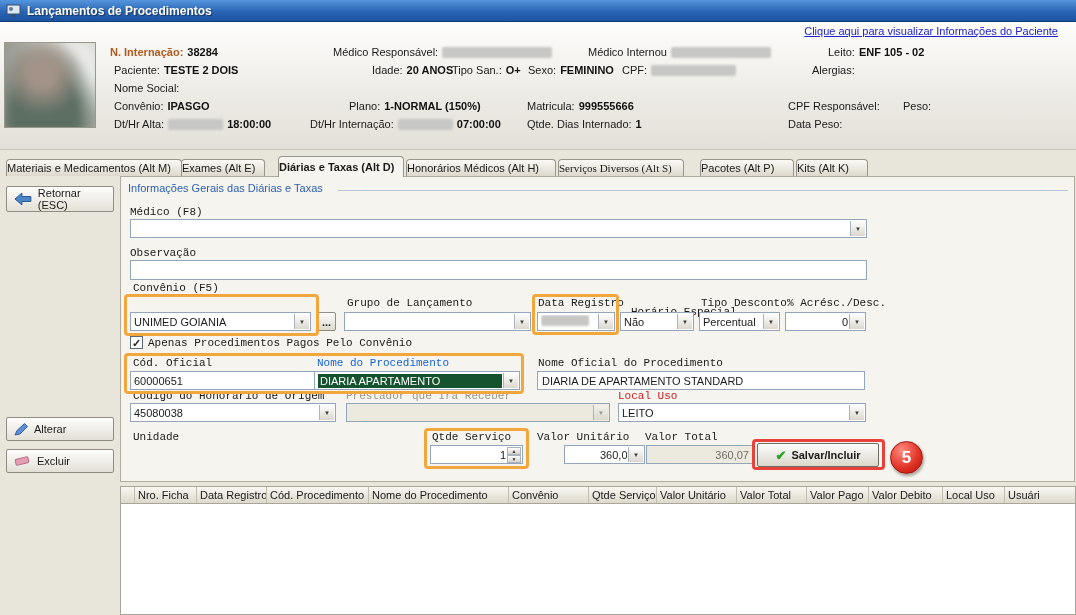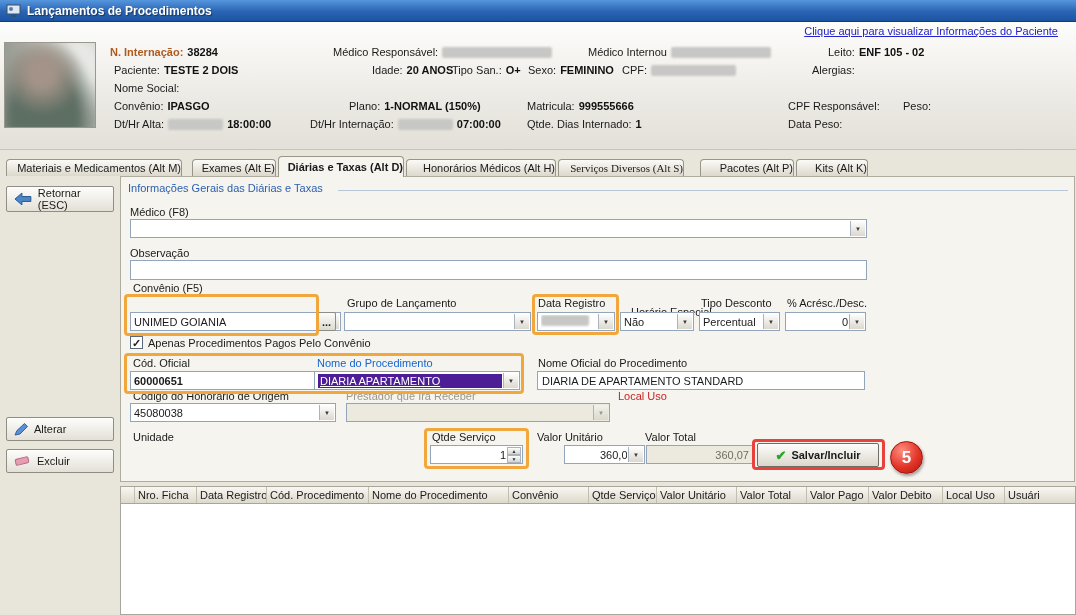--- a/index.html
+++ b/index.html
@@ -29,43 +29,43 @@
       linear-gradient(100deg,#8f958d, #cfd2cb 55%, #a9aca3);}
   .pgroup{position:absolute;display:flex;align-items:center;gap:4px;white-space:nowrap;}
   .plbl{color:#1a1a1a;}
   .plbl.accent{color:#b05a1e;font-weight:bold;}
   .pval{font-weight:bold;color:#111;}
   .redacted{display:inline-block;height:11px;background:#c7c7c5;border-radius:2px;filter:blur(1.2px);}
 
   
   .tab{position:absolute;top:159px;height:17px;background:linear-gradient(#fbfaf6,#dcd8cc);
     border:1px solid #98968a;border-bottom:none;border-radius:4px 4px 0 0;
-    display:flex;align-items:center;justify-content:flex-end;cursor:pointer;z-index:2;white-space:nowrap;overflow:hidden;}
+    display:flex;align-items:center;justify-content:flex-start;cursor:pointer;z-index:2;white-space:nowrap;overflow:hidden;}
   .tab.active{top:156px;height:21px;background:#f5f4ee;font-weight:bold;z-index:4;}
 
   
   .lower{position:absolute;left:0;top:150px;width:1076px;height:465px;background:#e8e5db;}
   .main-panel{position:absolute;left:120px;top:176px;width:955px;height:306px;
     background:#f5f4ee;border:1px solid #aeab9f;z-index:3;}
 
   .section-title{position:absolute;left:128px;top:182px;color:#2c5fb0;z-index:5;white-space:nowrap;}
   .hline{position:absolute;left:338px;top:190px;width:730px;height:1px;background:#b8c6da;z-index:5;}
 
-  .flabel{position:absolute;z-index:5;white-space:nowrap;color:#1a1a1a;}
+  .flabel{position:absolute;z-index:5;white-space:nowrap;color:#1a1a1a;font-family:Liberation Mono, monospace;}
   .flabel.blue{color:#1464d2;}
   .flabel.red{color:#cc2222;}
   .flabel.gray{color:#9a978c;}
 
   
   .combo,.tinput{position:absolute;height:19px;background:#fff;border:1px solid #93a5ba;
     display:flex;align-items:center;z-index:5;font-size:11px;}
   .combo{padding:0 17px 0 3px;}
   .tinput{padding:0 4px;}
   .combo .ctext{flex:1;overflow:hidden;white-space:nowrap;}
-  .combo .ctext.sel{background:#4c1d95;color:#fff;padding:1px 2px;text-decoration:underline;}
+  .combo .ctext.sel{background:#14532d;color:#fff;padding:1px 2px;}
   .combo .ctext.num{text-align:right;}
   .carrow{position:absolute;right:1px;top:1px;bottom:1px;width:15px;
     background:linear-gradient(#fefefe,#dcd8ce);border-left:1px solid #aab4c0;
     display:flex;align-items:center;justify-content:center;color:#3a3a3a;cursor:pointer;}
   .carrow::after{content:"▼";font-size:6px;}
   .combo.disabled,.tinput.disabled{background:#eceadf;color:#6f6d64;}
   .combo.disabled .carrow{background:linear-gradient(#f2f1ec,#dbd8cc);color:#9a988c;}
   .spin{position:absolute;right:1px;top:1px;bottom:1px;width:14px;display:flex;flex-direction:column;cursor:pointer;}
   .spin span{flex:1;background:linear-gradient(#fefefe,#d8d4ca);border:1px solid #aab4c0;
     display:flex;align-items:center;justify-content:center;color:#333;}
@@ -207,21 +207,21 @@
     <div class="pgroup" style="left:788px;top:96px;">
       <span class="plbl">Data Peso:</span>
     </div>
   </div>
 
   <div class="lower"></div>
 
   <div class="tab" style="left:6px;width:176px;">
       <span>Materiais e Medicamentos (Alt M)</span>
     </div>
-  <div class="tab" style="left:192px;width:84px;">
+  <div class="tab" style="left:181px;width:84px;">
       <span>Exames (Alt E)</span>
     </div>
   <div class="tab active" style="left:278px;width:126px;">
       <span>Diárias e Taxas (Alt D)</span>
     </div>
   <div class="tab" style="left:406px;width:150px;">
       <span>Honorários Médicos (Alt H)</span>
     </div>
   <div class="tab" style="left:558px;width:126px;font-family:Liberation Serif, serif;">
       <span>Serviços Diversos (Alt S)</span>
@@ -265,21 +265,21 @@
   <span class="flabel" style="left:130px;top:247px;">Observação</span>
   <div class="tinput" style="left:130px;top:260px;width:737px;height:20px;"></div>
 
   <span class="flabel" style="left:133px;top:282px;">Convênio (F5)</span>
   <span class="flabel" style="left:347px;top:297px;">Grupo de Lançamento</span>
   <span class="flabel" style="left:538px;top:297px;">Data Registro</span>
   <span class="flabel" style="left:621px;top:306px;padding-left:10px;">Horário Especial</span>
   <span class="flabel" style="left:701px;top:297px;">Tipo Desconto</span>
   <span class="flabel" style="left:787px;top:297px;">% Acrésc./Desc.</span>
 
-  <div class="combo" style="left:130px;top:312px;width:211px;">
+  <div class="combo" style="left:130px;top:312px;width:181px;">
     <span class="ctext">UNIMED GOIANIA</span>
     <span class="carrow"></span>
   </div>
   <div class="dots-btn" style="left:317px;top:312px;width:19px;">...</div>
   <div class="combo" style="left:344px;top:312px;width:187px;">
     <span class="ctext"></span>
     <span class="carrow"></span>
   </div>
   <div class="combo" style="left:537px;top:312px;width:78px;">
     <span class="ctext"><span class="redacted" style="width:48px"></span></span>
@@ -300,21 +300,21 @@
 
   <div class="checkbox" style="left:130px;top:336px;">
       <span class="check"></span>
     </div>
   <span class="flabel" style="left:148px;top:337px;">Apenas Procedimentos Pagos Pelo Convênio</span>
 
   <span class="flabel" style="left:133px;top:357px;">Cód. Oficial</span>
   <span class="flabel blue" style="left:317px;top:357px;">Nome do Procedimento</span>
   <span class="flabel" style="left:538px;top:357px;">Nome Oficial do Procedimento</span>
 
-  <div class="combo" style="left:130px;top:371px;width:206px;font-weight:bold;">
+  <div class="combo" style="left:130px;top:371px;width:206px;">
     <span class="ctext">60000651</span>
     <span class="carrow"></span>
   </div>
   <div class="combo" style="left:314px;top:371px;width:206px;">
     <span class="ctext sel">DIARIA APARTAMENTO</span>
     <span class="carrow"></span>
   </div>
   <div class="tinput" style="left:537px;top:371px;width:328px;">
     <span>DIARIA DE APARTAMENTO STANDARD</span>
   </div>
@@ -322,20 +322,24 @@
   <span class="flabel" style="left:133px;top:390px;">Código do Honorário de Origem</span>
   <span class="flabel gray" style="left:346px;top:390px;">Prestador que Irá Receber</span>
   <span class="flabel red" style="left:618px;top:390px;">Local Uso</span>
 
   <div class="combo" style="left:130px;top:403px;width:206px;">
     <span class="ctext">45080038</span>
     <span class="carrow"></span>
   </div>
   <div class="combo disabled" style="left:346px;top:403px;width:264px;">
     <span class="ctext"></span>
+    <span class="carrow"></span>
+  </div>
+  <div class="combo" style="left:618px;top:403px;width:248px;">
+    <span class="ctext">LEITO</span>
     <span class="carrow"></span>
   </div>
 
   <span class="flabel" style="left:133px;top:431px;">Unidade</span>
   <span class="flabel" style="left:432px;top:431px;">Qtde Serviço</span>
   <span class="flabel" style="left:537px;top:431px;">Valor Unitário</span>
   <span class="flabel" style="left:645px;top:431px;">Valor Total</span>
 
   <div class="combo" style="left:430px;top:445px;width:93px;padding-right:16px;">
     <span class="ctext num">1</span>

